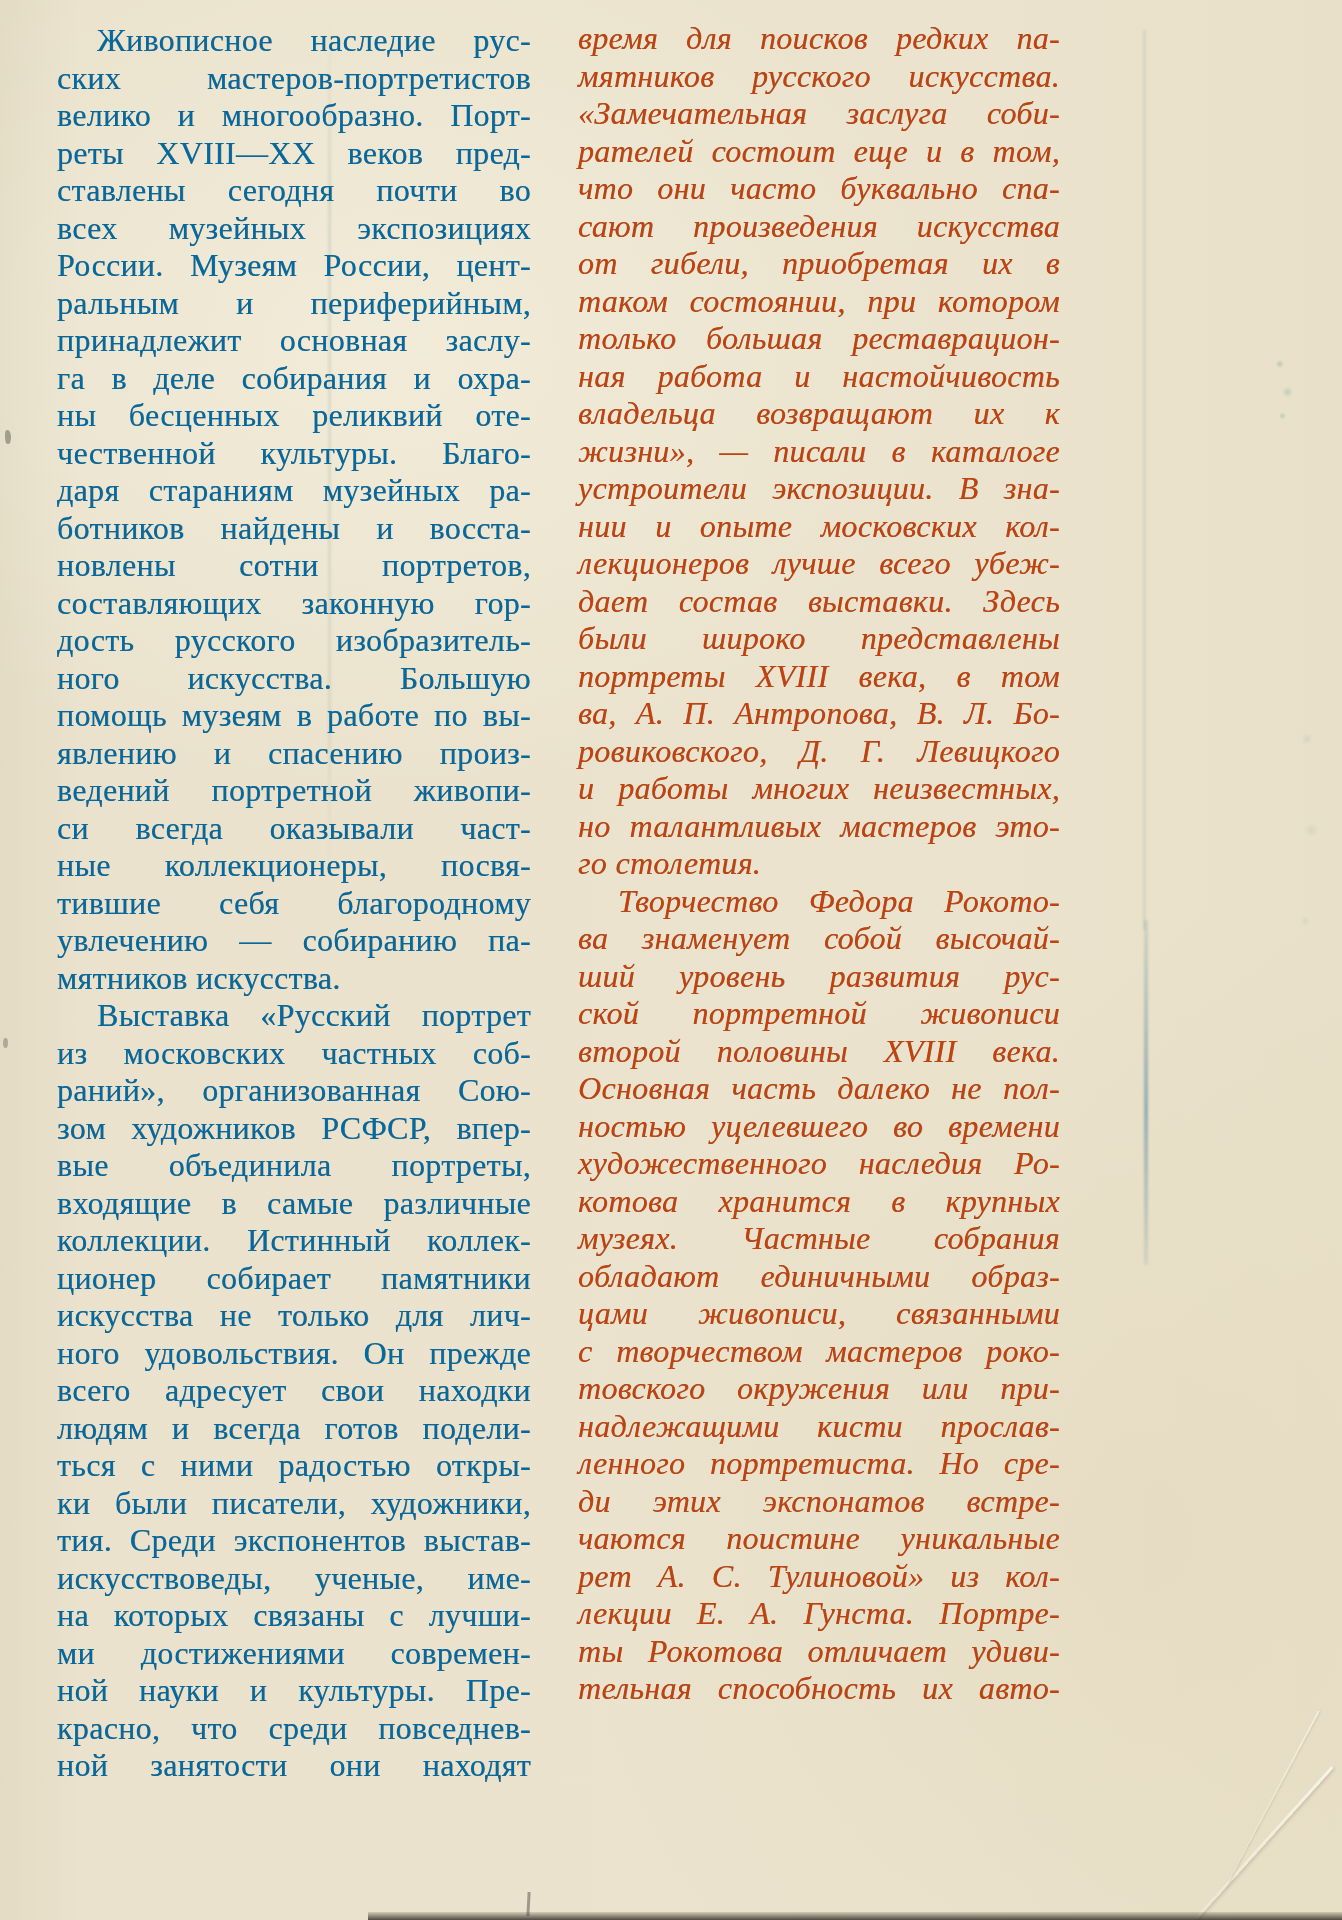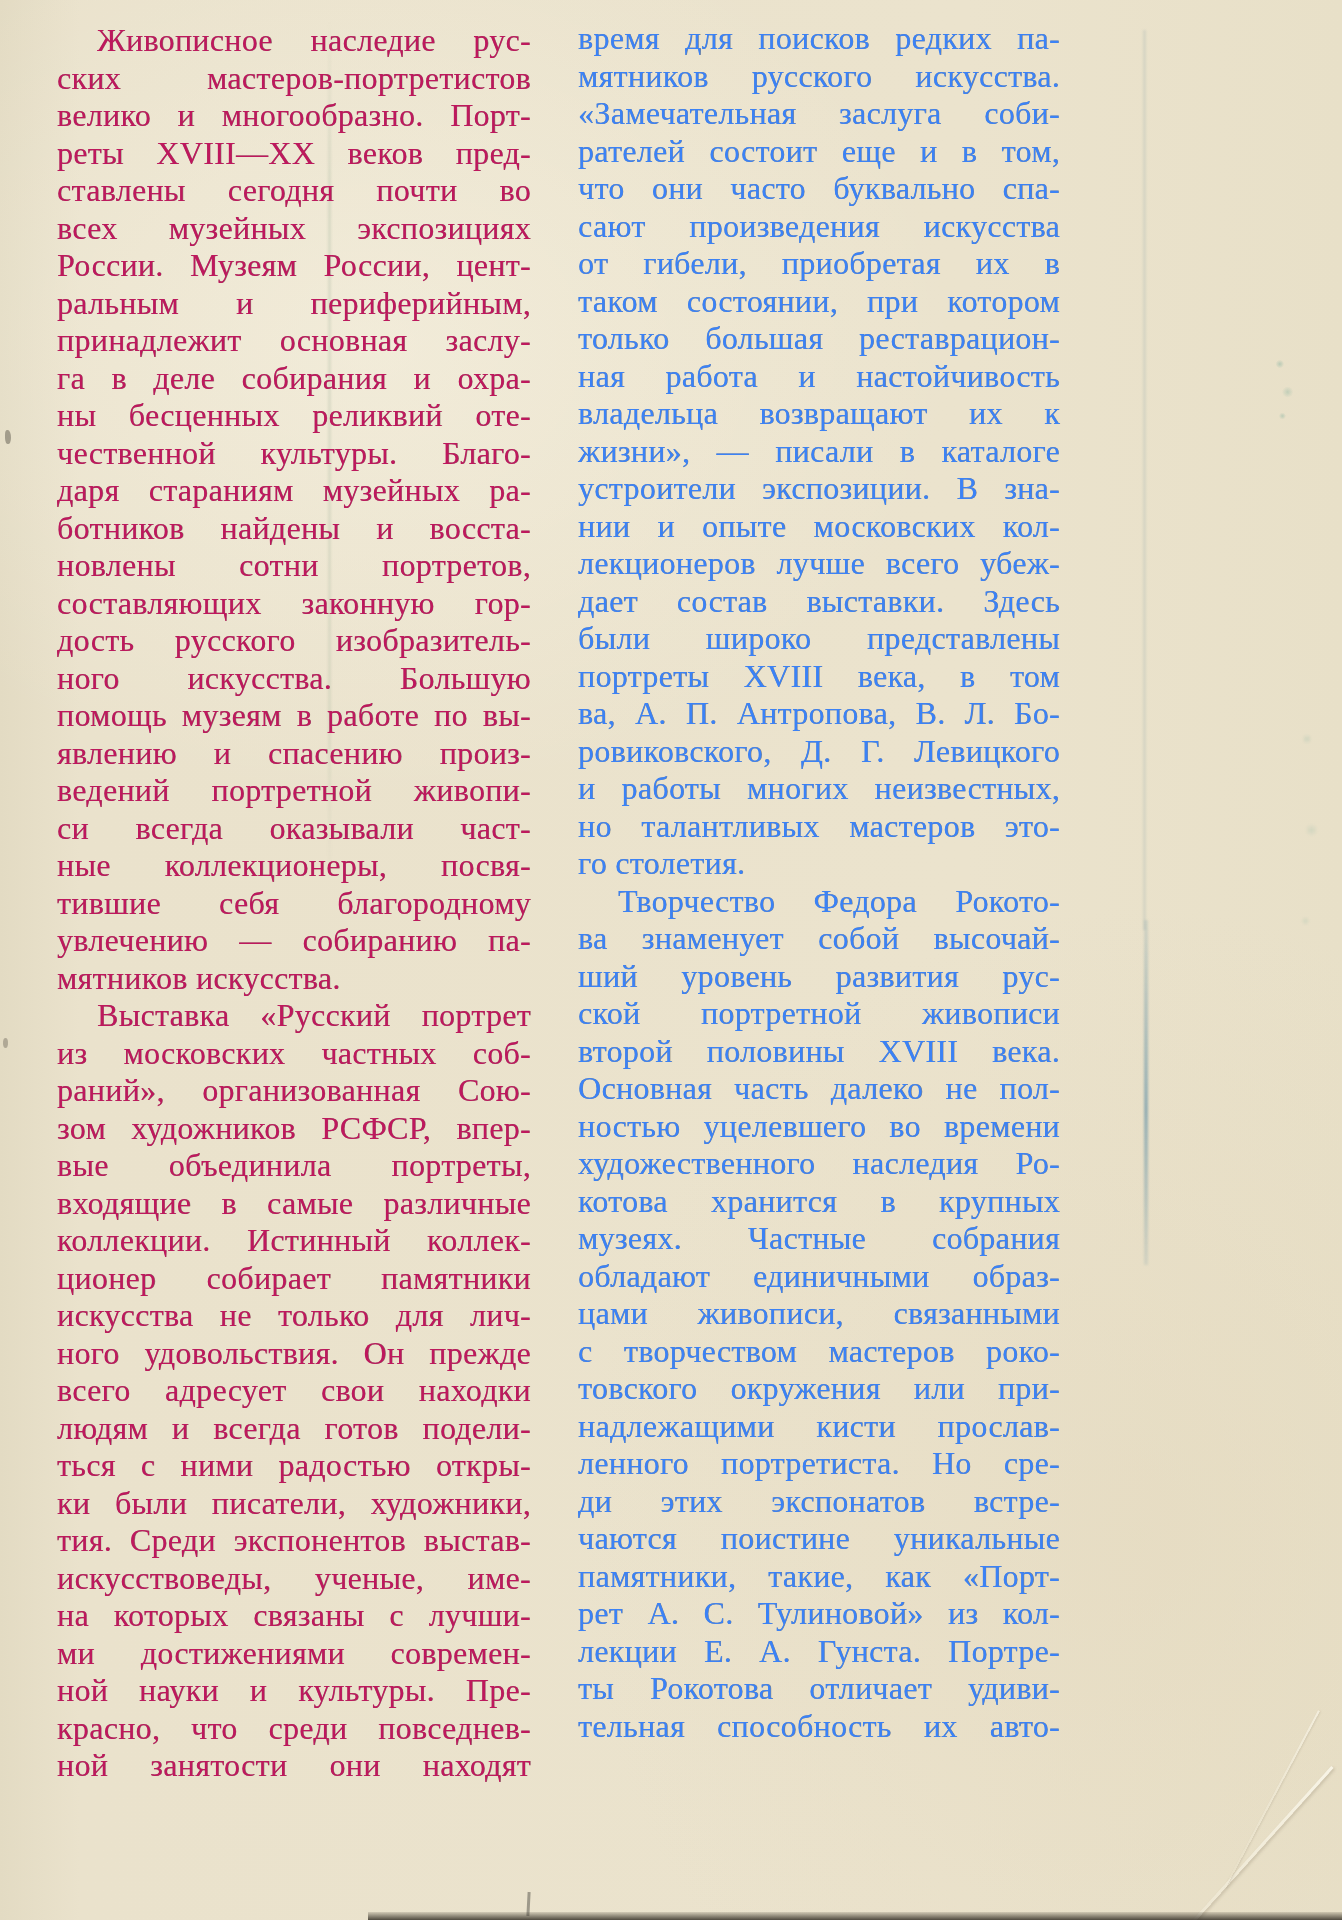--- a/index.html
+++ b/index.html
@@ -132,21 +132,21 @@
 <div class="ink-streak-strong"></div>
 <div class="teal-smudge"></div>
 <div class="teal-smudge-2"></div>
 <div class="margin-speck-1"></div>
 <div class="margin-speck-2"></div>
 <div class="bottom-mark"></div>
 <div class="corner-crease"></div>
 <div class="corner-crease-2"></div>
 <div class="scan-edge-bottom"></div>
 
-<div class="column left" style="color: #be185d;">
+<div class="column left" style="color: #0369a1;">
     <div class="line indent">Живописное наследие рус-</div>
     <div class="line">ских мастеров-портретистов</div>
     <div class="line">велико и многообразно. Порт-</div>
     <div class="line">реты XVIII—XX веков пред-</div>
     <div class="line">ставлены сегодня почти во</div>
     <div class="line">всех музейных экспозициях</div>
     <div class="line">России. Музеям России, цент-</div>
     <div class="line">ральным и периферийным,</div>
     <div class="line">принадлежит основная заслу-</div>
     <div class="line">га в деле собирания и охра-</div>
@@ -181,21 +181,21 @@
     <div class="line">ться с ними радостью откры-</div>
     <div class="line">ки были писатели, художники,</div>
     <div class="line">тия. Среди экспонентов выстав-</div>
     <div class="line">искусствоведы, ученые, име-</div>
     <div class="line">на которых связаны с лучши-</div>
     <div class="line">ми достижениями современ-</div>
     <div class="line">ной науки и культуры. Пре-</div>
     <div class="line">красно, что среди повседнев-</div>
     <div class="line">ной занятости они находят</div>
   </div>
-<div class="column right" style="color: #3b82f6;">
+<div class="column right" style="color: #c2410c; font-style: italic;">
     <div class="line">время для поисков редких па-</div>
     <div class="line">мятников русского искусства.</div>
     <div class="line">«Замечательная заслуга соби-</div>
     <div class="line">рателей состоит еще и в том,</div>
     <div class="line">что они часто буквально спа-</div>
     <div class="line">сают произведения искусства</div>
     <div class="line">от гибели, приобретая их в</div>
     <div class="line">таком состоянии, при котором</div>
     <div class="line">только большая реставрацион-</div>
     <div class="line">ная работа и настойчивость</div>
@@ -223,18 +223,17 @@
     <div class="line">котова хранится в крупных</div>
     <div class="line">музеях. Частные собрания</div>
     <div class="line">обладают единичными образ-</div>
     <div class="line">цами живописи, связанными</div>
     <div class="line">с творчеством мастеров роко-</div>
     <div class="line">товского окружения или при-</div>
     <div class="line">надлежащими кисти прослав-</div>
     <div class="line">ленного портретиста. Но сре-</div>
     <div class="line">ди этих экспонатов встре-</div>
     <div class="line">чаются поистине уникальные</div>
-    <div class="line">памятники, такие, как «Порт-</div>
     <div class="line">рет А. С. Тулиновой» из кол-</div>
     <div class="line">лекции Е. А. Гунста. Портре-</div>
     <div class="line">ты Рокотова отличает удиви-</div>
     <div class="line">тельная способность их авто-</div>
   </div>
 
 </body></html>

